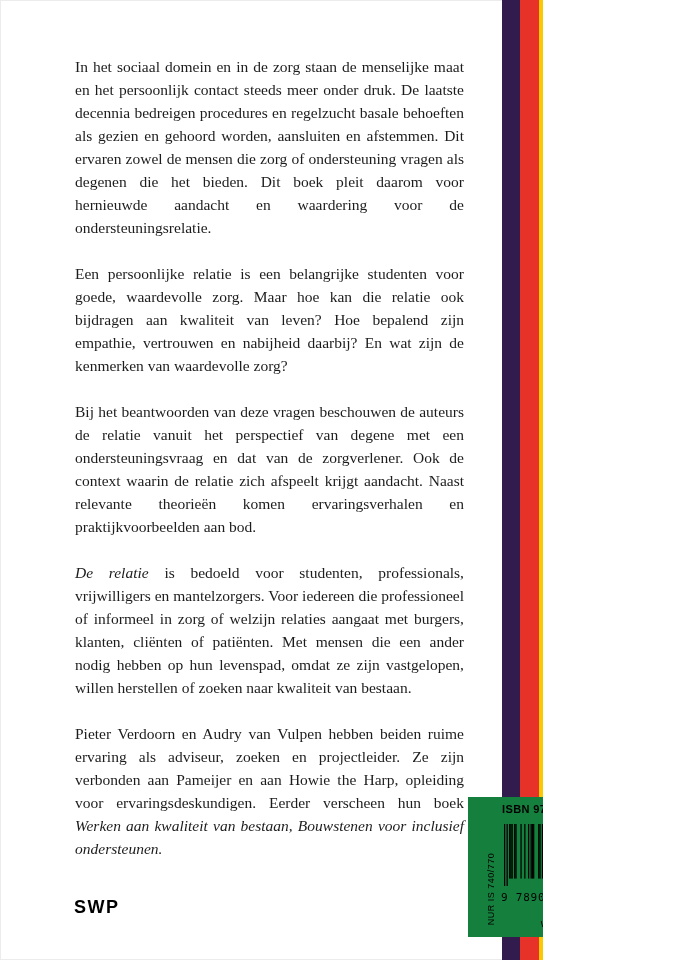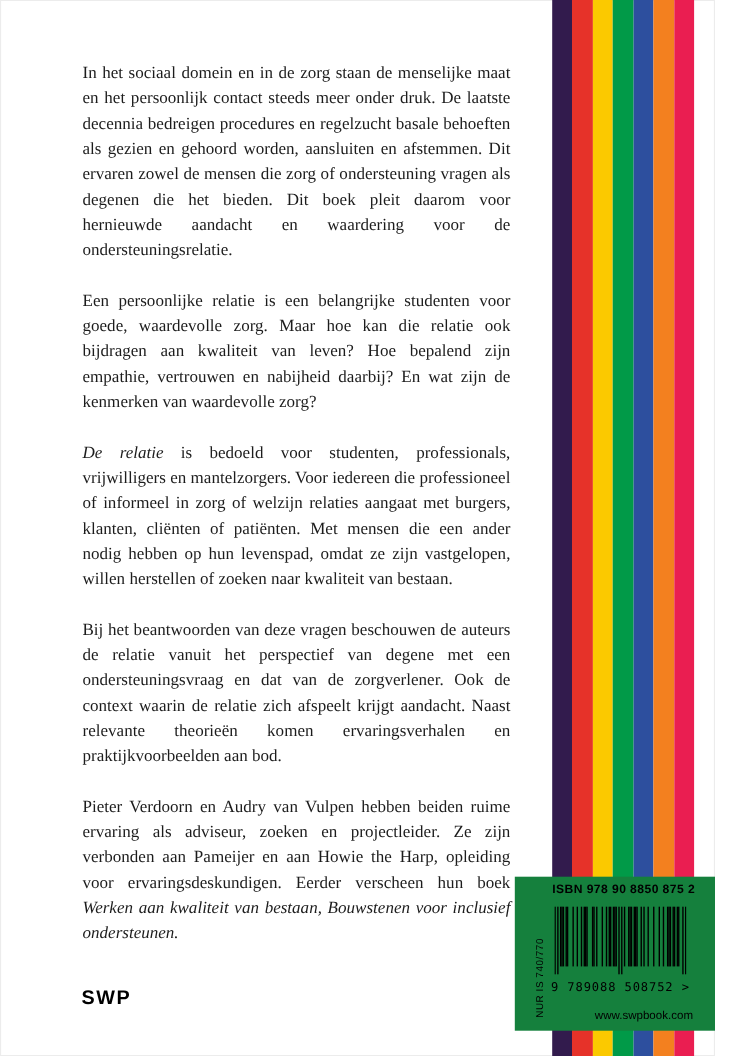--- a/index.html
+++ b/index.html
@@ -1,19 +1,19 @@
 <!DOCTYPE html>
 <html><head>
 <meta charset="utf-8">
 <style>
   * { margin: 0; padding: 0; box-sizing: border-box; }
   html, body { background: #ffffff; }
   .page {
     position: relative;
-    width: 650px;
+    width: 543px;
     height: 960px;
     background: #ffffff;
     overflow: hidden;
     box-shadow: inset 0 0 0 1px #ececec;
     font-family: "Liberation Serif", serif;
   }
   
   .body-text {
     position: absolute;
     left: 75px;
@@ -120,22 +120,22 @@
       <div class="stripe" style="background: rgb(251, 201, 0);"></div>
       <div class="stripe" style="background: rgb(1, 154, 72);"></div>
       <div class="stripe" style="background: rgb(45, 79, 158);"></div>
       <div class="stripe" style="background: rgb(243, 128, 31);"></div>
       <div class="stripe" style="background: rgb(234, 30, 81);"></div>
     </div>
 
   <div class="body-text">
       <p class="para"><span>In het sociaal domein en in de zorg staan de menselijke maat en het persoonlijk contact steeds meer onder druk. De laatste decennia bedreigen procedures en regelzucht basale behoeften als gezien en gehoord worden, aansluiten en afstemmen. Dit ervaren zowel de mensen die zorg of ondersteuning vragen als degenen die het bieden. Dit boek pleit daarom voor hernieuwde aandacht en waardering voor de ondersteuningsrelatie.</span></p>
       <p class="para"><span>Een persoonlijke relatie is een belangrijke studenten voor goede, waardevolle zorg. Maar hoe kan die relatie ook bijdragen aan kwaliteit van leven? Hoe bepalend zijn empathie, vertrouwen en nabijheid daarbij? En wat zijn de kenmerken van waardevolle zorg?</span></p>
+      <p class="para"><span>Bij het beantwoorden van deze vragen beschouwen de auteurs de relatie vanuit het perspectief van degene met een ondersteuningsvraag en dat van de zorgverlener. Ook de context waarin de relatie zich afspeelt krijgt aandacht. Naast relevante theorieën komen ervaringsverhalen en praktijkvoorbeelden aan bod.</span></p>
       <p class="para"><em>De relatie</em><span> is bedoeld voor studenten, professionals, vrijwilligers en mantelzorgers. Voor iedereen die professioneel of informeel in zorg of welzijn relaties aangaat met burgers, klanten, cliënten of patiënten. Met mensen die een ander nodig hebben op hun levenspad, omdat ze zijn vastgelopen, willen herstellen of zoeken naar kwaliteit van bestaan.</span></p>
-      <p class="para"><span>Bij het beantwoorden van deze vragen beschouwen de auteurs de relatie vanuit het perspectief van degene met een ondersteuningsvraag en dat van de zorgverlener. Ook de context waarin de relatie zich afspeelt krijgt aandacht. Naast relevante theorieën komen ervaringsverhalen en praktijkvoorbeelden aan bod.</span></p>
       <p class="para"><span>Pieter Verdoorn en Audry van Vulpen hebben beiden ruime ervaring als adviseur, zoeken en projectleider. Ze zijn verbonden aan Pameijer en aan Howie the Harp, opleiding voor ervaringsdeskundigen. Eerder verscheen hun boek </span><em>Werken aan kwaliteit van bestaan, Bouwstenen voor inclusief ondersteunen.</em></p>
     </div>
 
   <div class="publisher">SWP</div>
 
   <div class="isbn-panel">
     <div class="nur">NUR IS 740/770</div>
     <div class="isbn-label">ISBN 978 90 8850 875 2</div>
     <div class="barcode">
       <svg viewBox="0 0 95 50" preserveAspectRatio="none">

